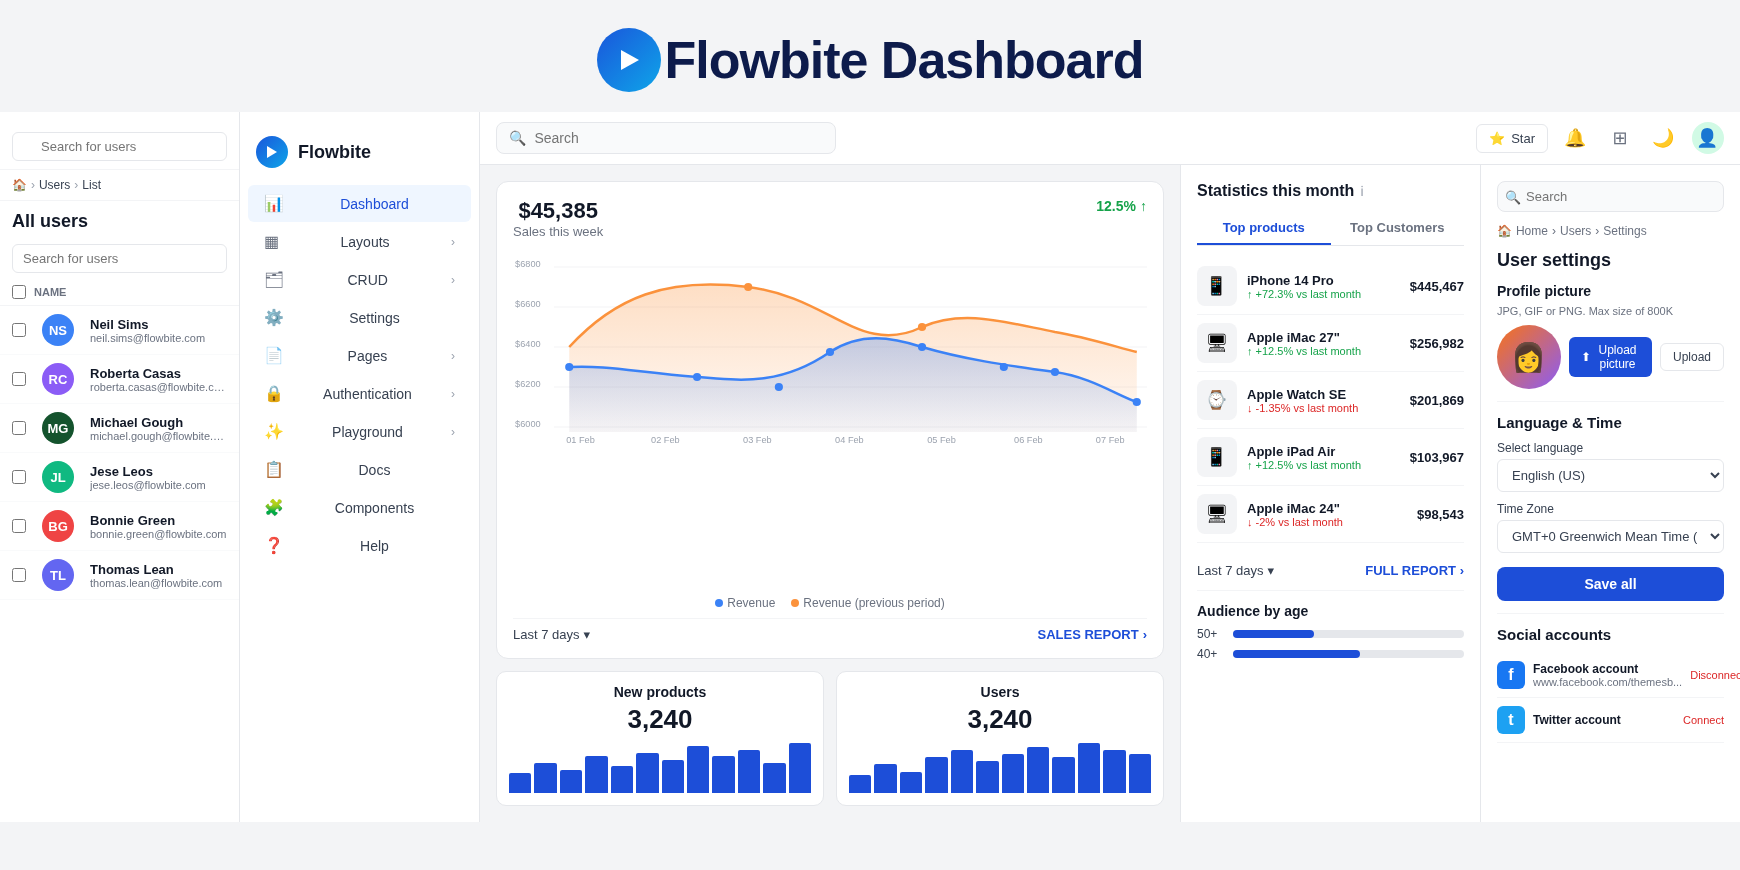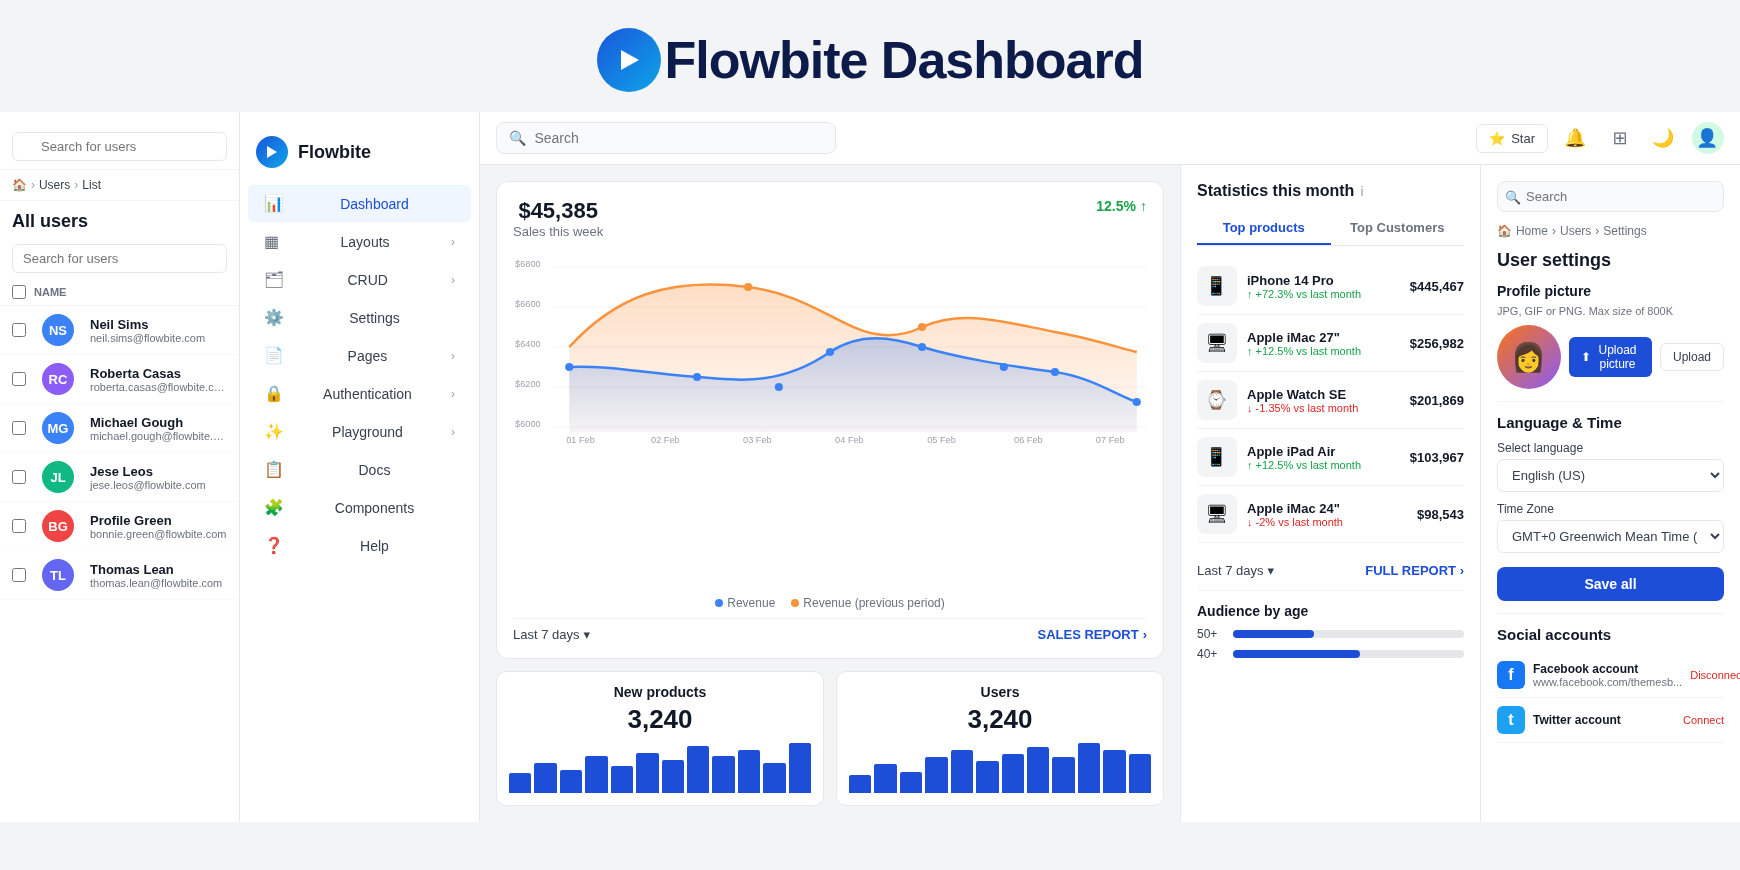--- a/index.html
+++ b/index.html
@@ -284,21 +284,21 @@
     
     .chart-svg { width: 100%; height: 200px; }
 
     
     .mini-bars { display: flex; align-items: flex-end; gap: 3px; height: 50px; }
     .mini-bar { flex: 1; background: #1d4ed8; border-radius: 2px 2px 0 0; min-width: 6px; }
 
     
     .av-1 { background: #3b82f6; }
     .av-2 { background: #8b5cf6; }
-    .av-3 { background: #3b82f6; }
+    .av-3 { background: #14532d; }
     .av-4 { background: #10b981; }
     .av-5 { background: #ef4444; }
     .av-6 { background: #6366f1; }
 
     .divider { height: 1px; background: #f3f4f6; }
   </style>
 </head>
 <body>
 
 <div class="app-header">
@@ -366,21 +366,21 @@
     <div class="avatar av-4">JL</div>
     <div class="user-info">
       <div class="user-name">Jese Leos</div>
       <div class="user-email">jese.leos@flowbite.com</div>
     </div>
   </div>
         <div class="user-item">
     <input type="checkbox" style="">
     <div class="avatar av-5">BG</div>
     <div class="user-info">
-      <div class="user-name">Profile Green</div>
+      <div class="user-name">Bonnie Green</div>
       <div class="user-email">bonnie.green@flowbite.com</div>
     </div>
   </div>
         <div class="user-item">
     <input type="checkbox" style="">
     <div class="avatar av-6">TL</div>
     <div class="user-info">
       <div class="user-name">Thomas Lean</div>
       <div class="user-email">thomas.lean@flowbite.com</div>
     </div>

